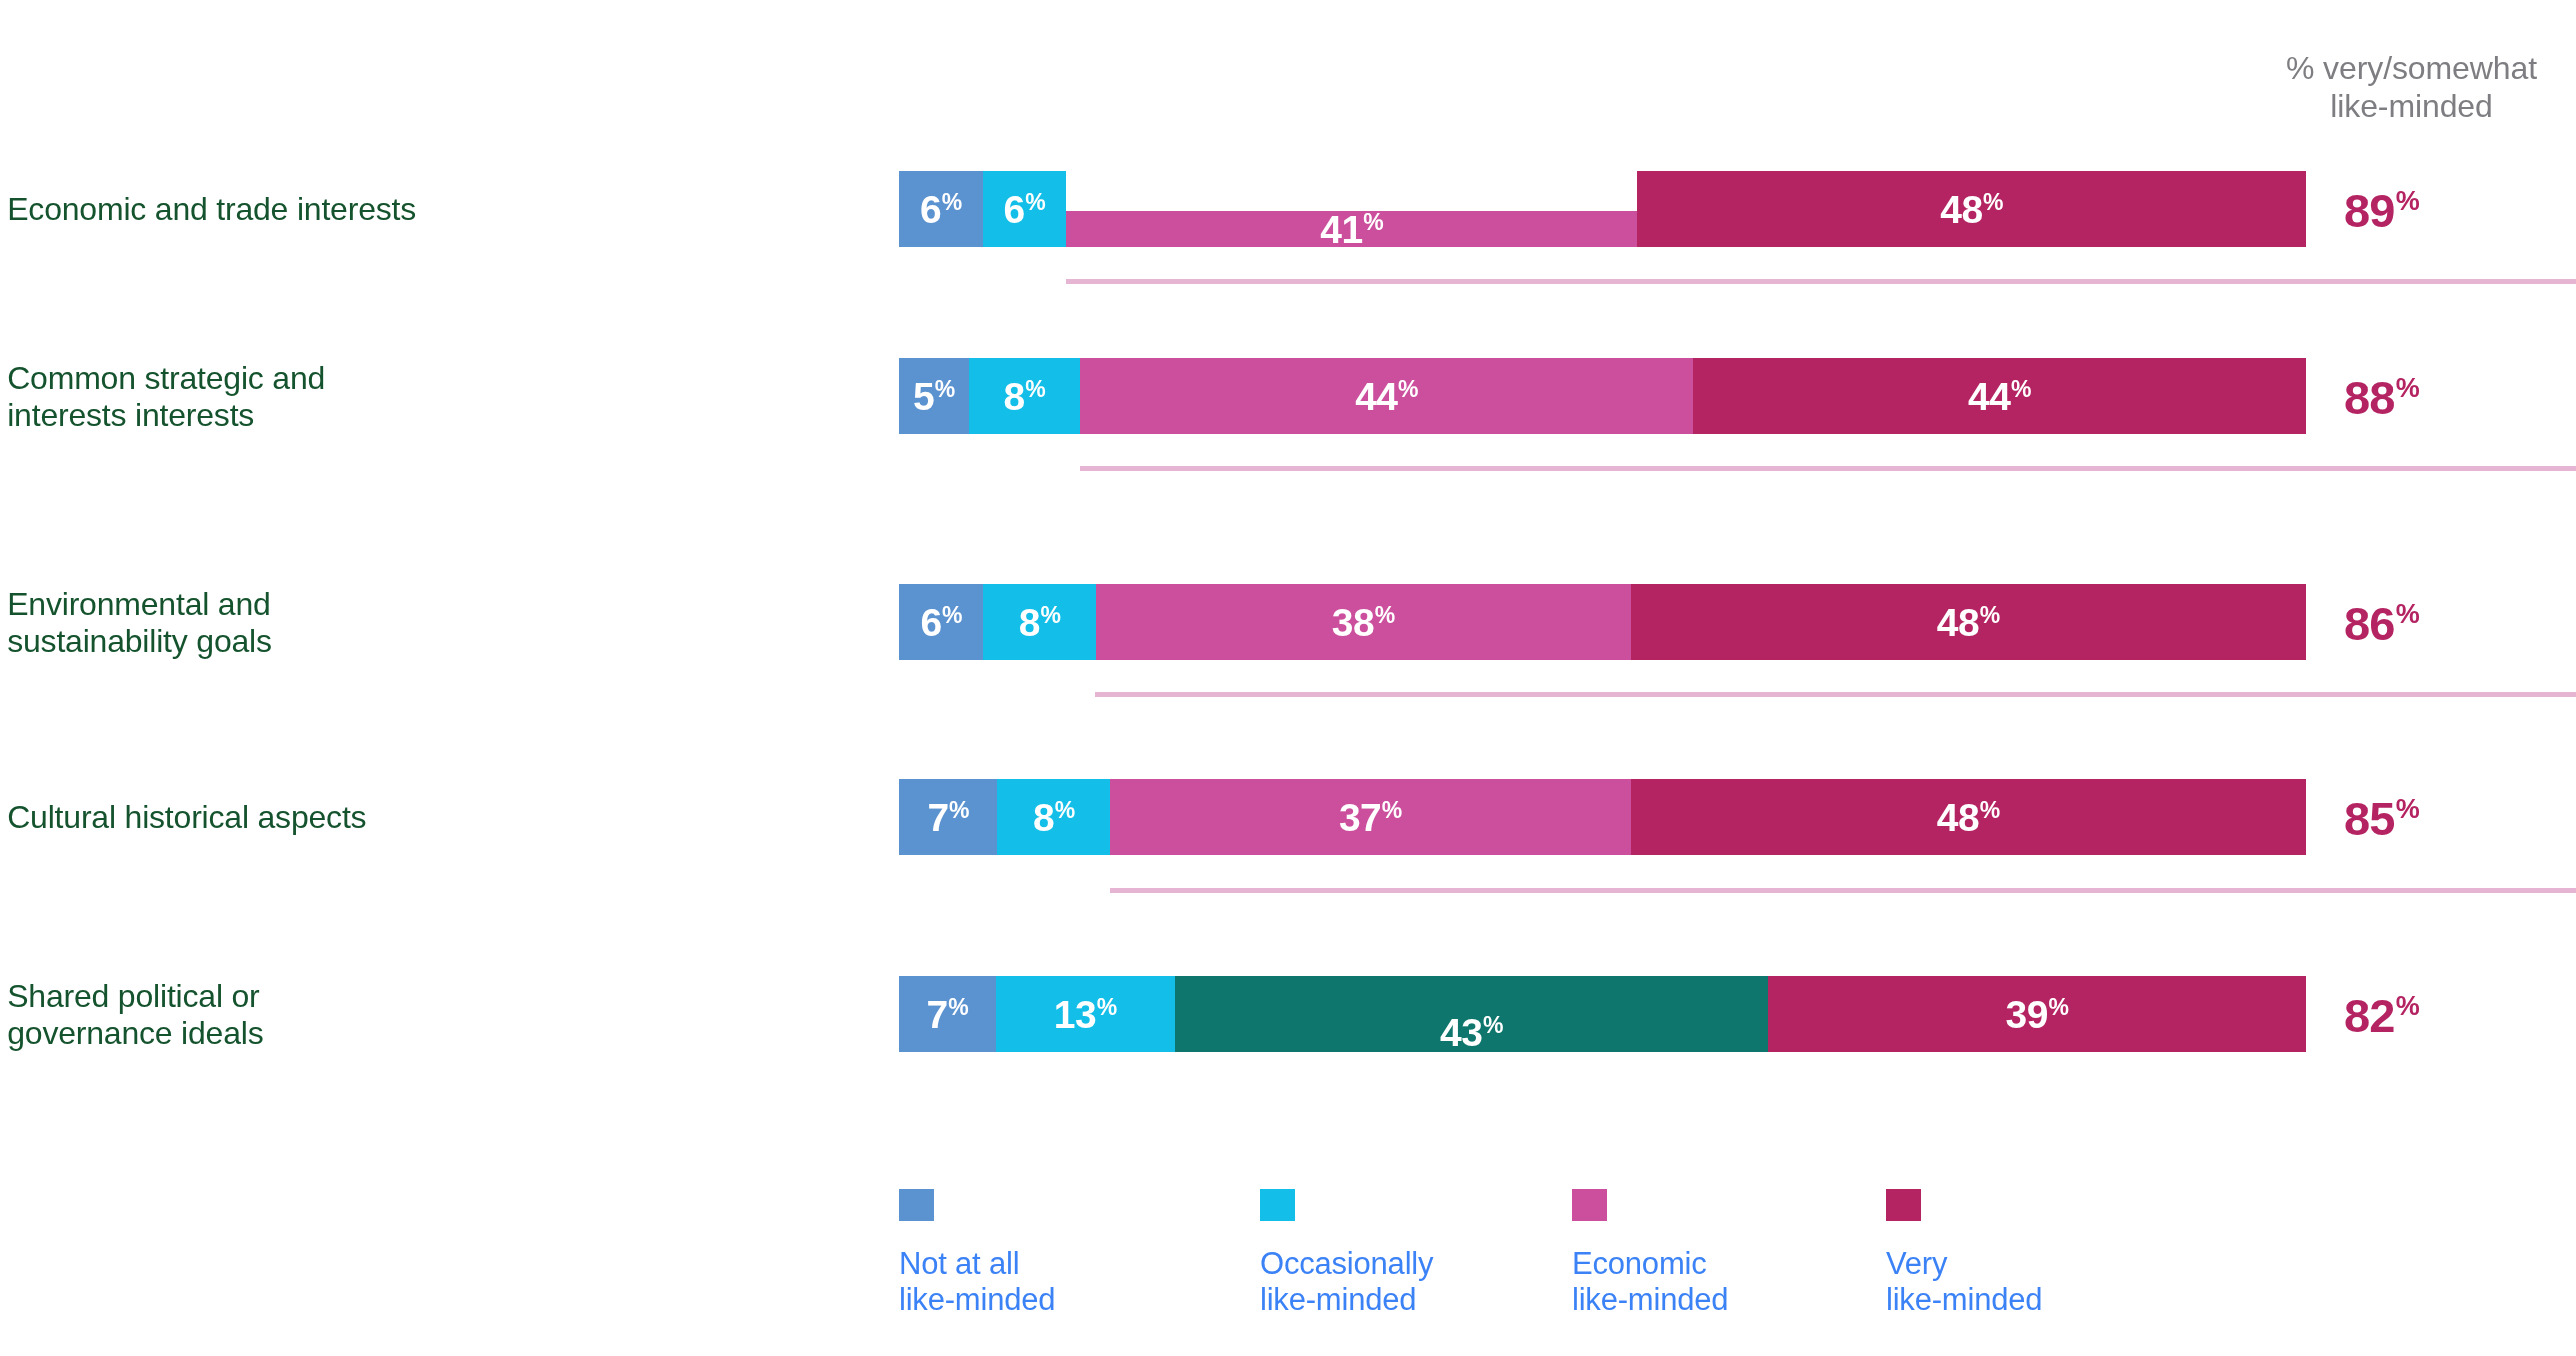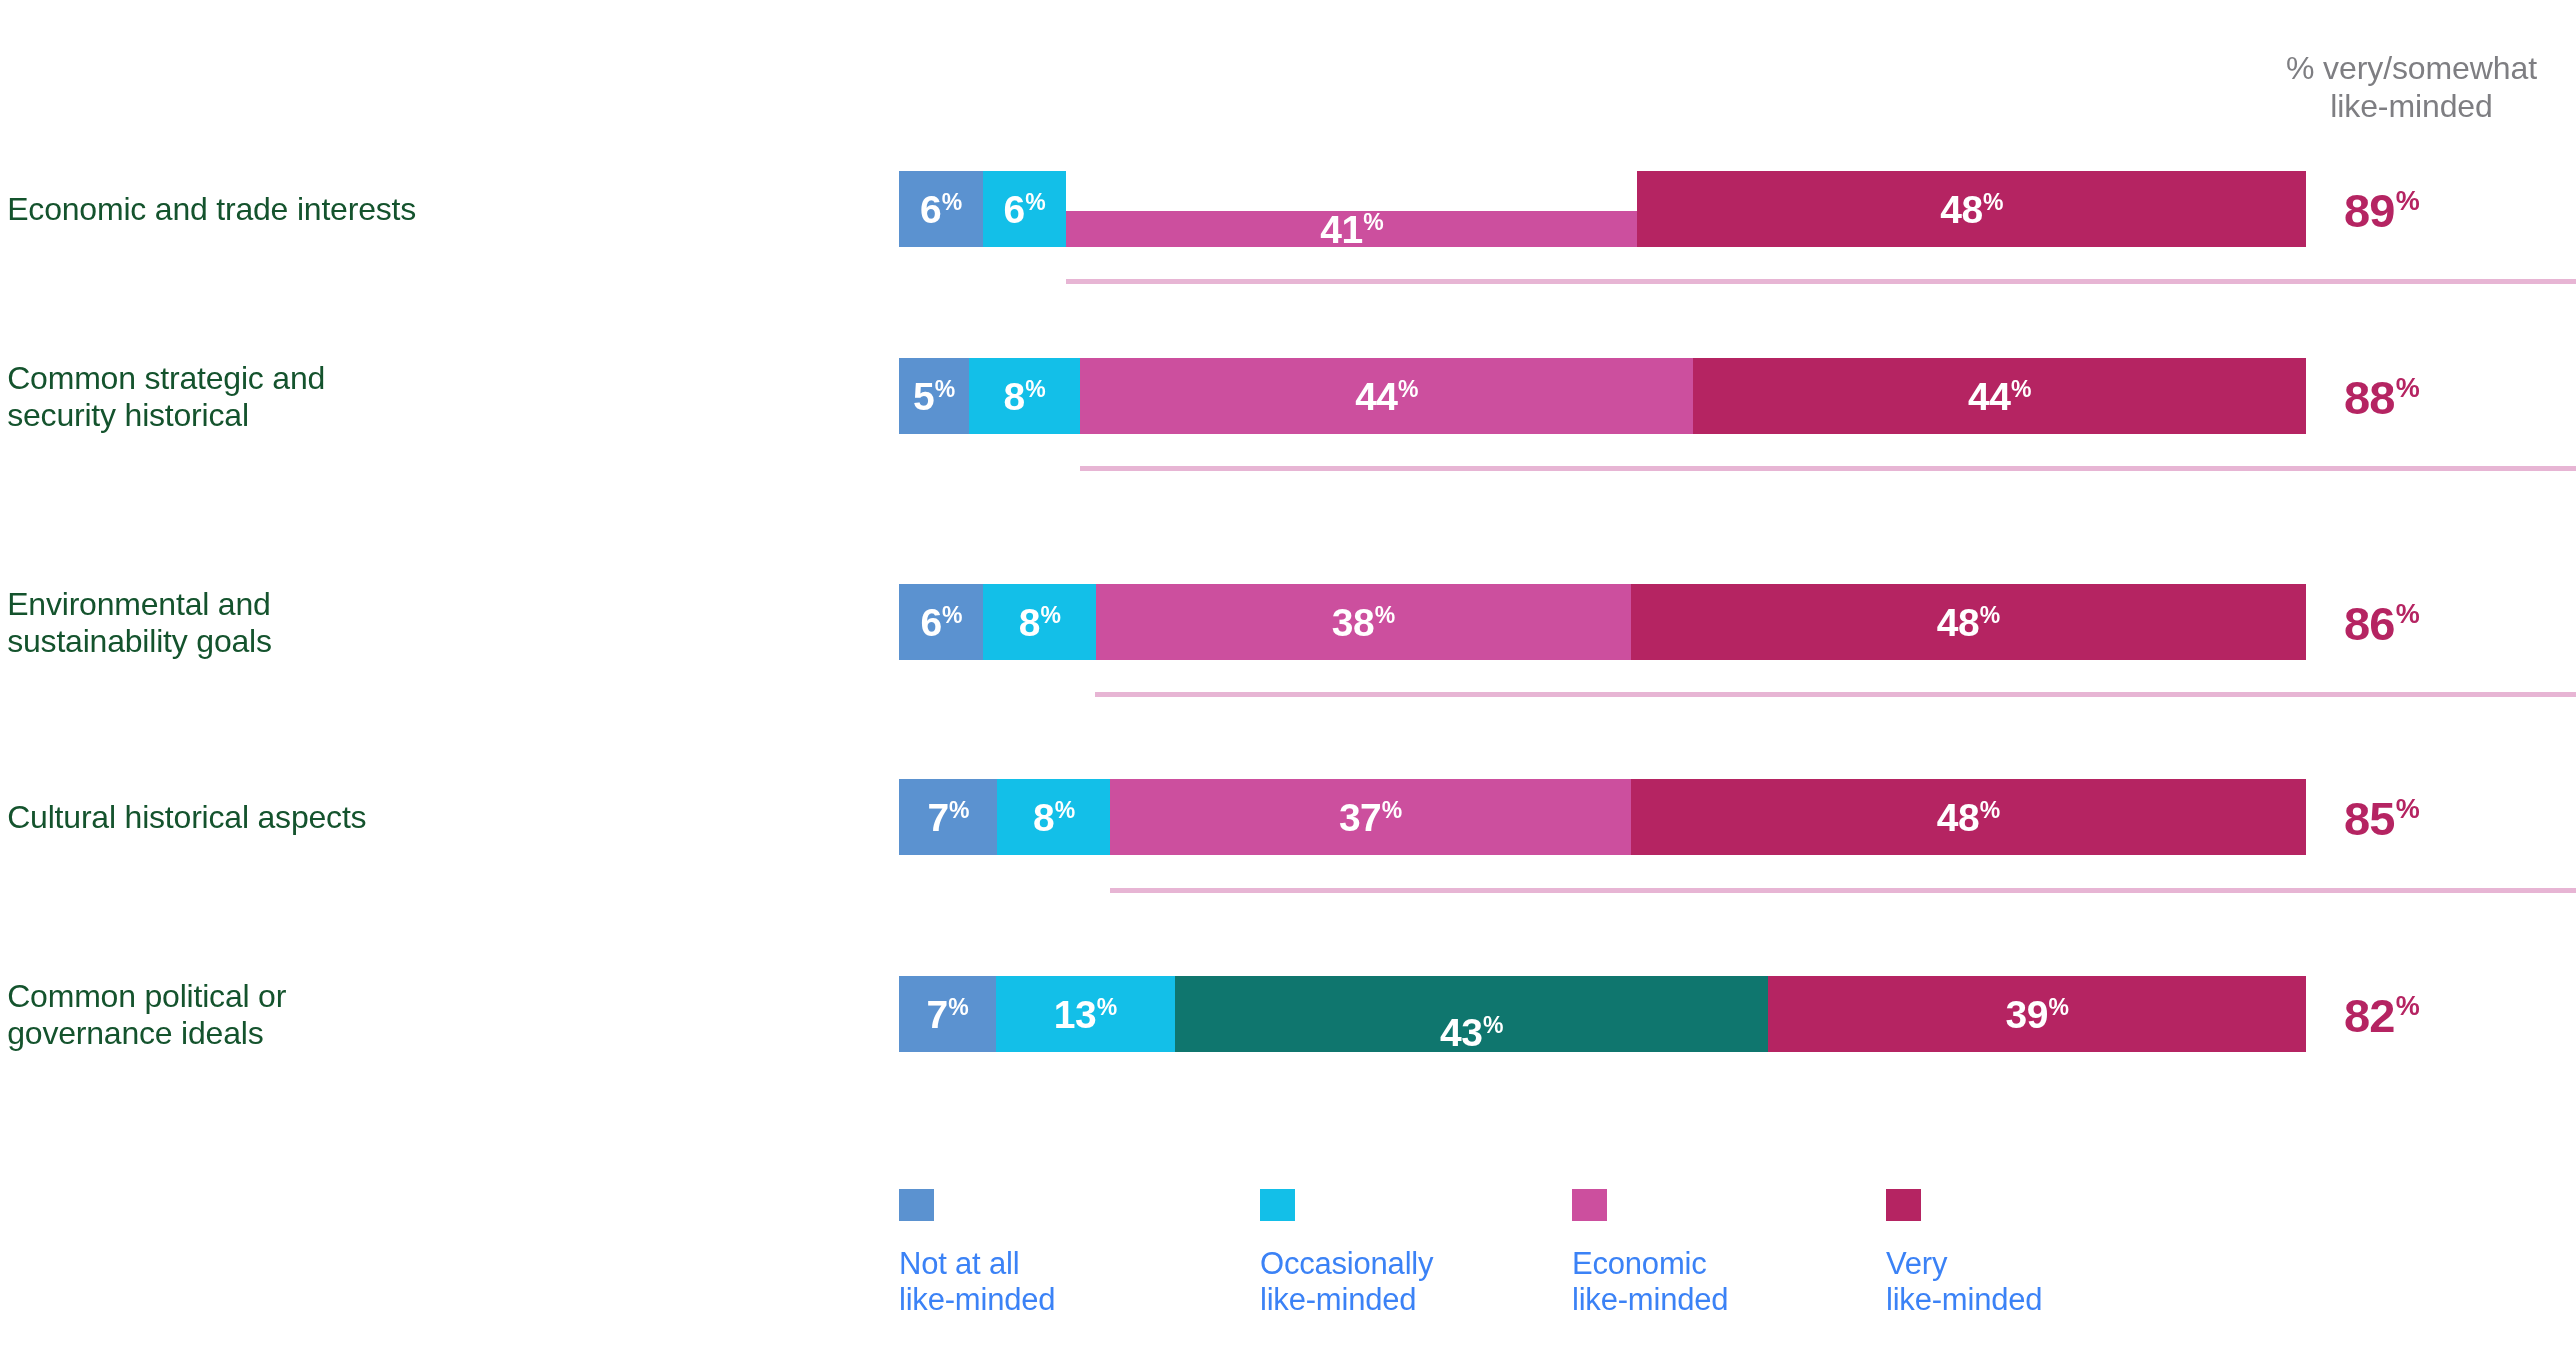--- a/index.html
+++ b/index.html
@@ -193,21 +193,21 @@
       </div>
       <div class="total"><span class="tval">
           <span>89</span>
           <span class="pct">%</span>
         </span></div>
     </div>
     <div class="separator" style="background: rgb(231, 181, 212); left: 1066px; width: 1536px; top: 279px;"></div>
     <div class="row" style="top: 358px;">
       <div class="cat-label">
         <span class="lbl-line">Common strategic and</span>
-        <span class="lbl-line">security historical</span>
+        <span class="lbl-line">interests interests</span>
       </div>
       <div class="bar">
         <div class="seg" style="width: 4.9505%; background: rgb(91, 146, 208);">
           <span class="seg-val">
             <span>5</span>
             <span class="pct">%</span>
           </span>
         </div>
         <div class="seg" style="width: 7.92079%; background: rgb(19, 191, 232);">
           <span class="seg-val">
@@ -302,21 +302,21 @@
         </div>
       </div>
       <div class="total"><span class="tval">
           <span>85</span>
           <span class="pct">%</span>
         </span></div>
     </div>
     <div class="separator" style="background: rgb(231, 181, 212); left: 1110px; width: 1492px; top: 888px;"></div>
     <div class="row" style="top: 976px;">
       <div class="cat-label">
-        <span class="lbl-line">Common political or</span>
+        <span class="lbl-line">Shared political or</span>
         <span class="lbl-line">governance ideals</span>
       </div>
       <div class="bar">
         <div class="seg" style="width: 6.86275%; background: rgb(91, 146, 208);">
           <span class="seg-val">
             <span>7</span>
             <span class="pct">%</span>
           </span>
         </div>
         <div class="seg" style="width: 12.7451%; background: rgb(19, 191, 232);">

